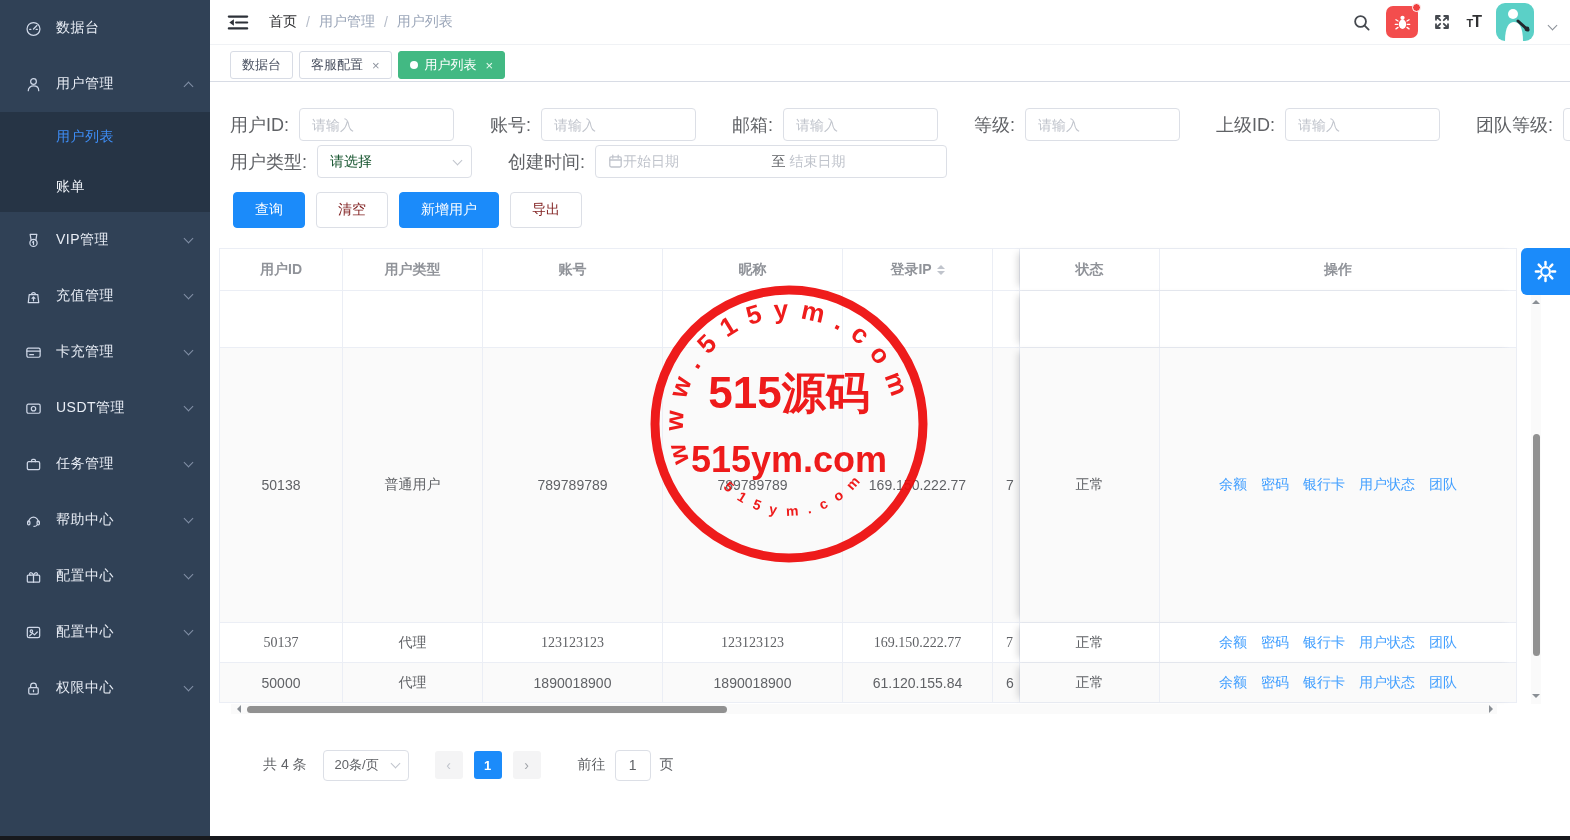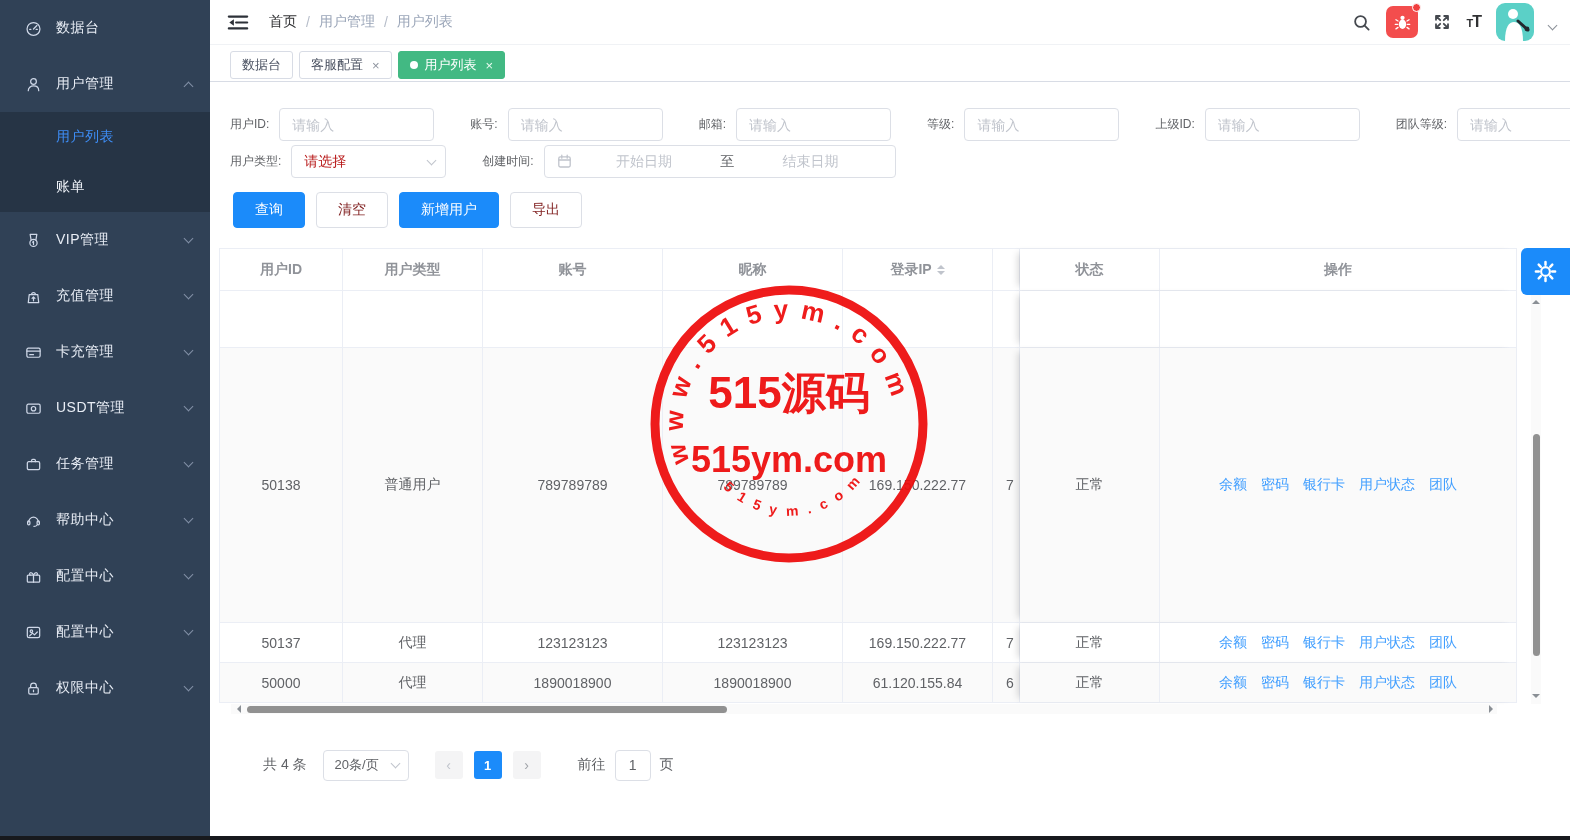--- a/index.html
+++ b/index.html
@@ -42,27 +42,27 @@
   .tab .dot { width:8px; height:8px; border-radius:50%; background:#fff; margin-right:7px; display:none; }
   .tab .x { margin-left:9px; font-size:13px; color:#8d939e; }
   .tab.active { background:#42b983; border-color:#42b983; color:#fff; }
   .tab.active .dot { display:inline-block; }
   .tab.active .x { color:#eafbf1; }
 
   
   .frow { position:absolute; left:230px; display:flex; align-items:center; }
   .frow1 { top:108px; } .frow2 { top:145px; }
   .fgroup { display:flex; align-items:center; margin-right:36px; }
-  .f-label { font-size:12px; color:#606266; margin-right:10px; white-space:nowrap; }
+  .f-label { font-size:18px; color:#606266; margin-right:10px; white-space:nowrap; }
   .f-input { width:155px; height:33px; border:1px solid #dcdfe6; border-radius:4px; padding:0 12px; font-size:14px; color:#606266; outline:none; font-family:inherit; }
   .f-input::placeholder { color:#c0c4cc; }
-  .f-select { width:155px; height:33px; border:1px solid #dcdfe6; border-radius:4px; padding:0 10px 0 12px; font-size:14px; color:#b91c1c; display:flex; align-items:center; justify-content:space-between; cursor:pointer; background:#fff;gap:45px; }
+  .f-select { width:155px; height:33px; border:1px solid #dcdfe6; border-radius:4px; padding:0 10px 0 12px; font-size:14px; color:#14532d; display:flex; align-items:center; justify-content:space-between; cursor:pointer; background:#fff;gap:45px; }
   .f-select .chev { border-color:#c0c4cc; }
   .daterange { width:352px; height:33px; border:1px solid #dcdfe6; border-radius:4px; display:flex; align-items:center; padding:0 12px; background:#fff; cursor:pointer; }
-  .dr-ph { flex:1; text-align:center; font-size:14px; color:#c0c4cc; }
+  .dr-ph { flex:1; text-align:left; font-size:14px; color:#c0c4cc; }
   .dr-sep { font-size:14px; color:#606266; padding:0 4px; }
 
   
   .btnrow { position:absolute; left:233px; top:192px; display:flex; gap:11px; }
   .btn { height:36px; padding:0 21px; border-radius:4px; font-size:14px; display:inline-flex; align-items:center; cursor:pointer; border:1px solid #dcdfe6; background:#fff; color:#7f1d1d; font-family:inherit; }
   .btn.primary { background:#1b8bfa; border-color:#1b8bfa; color:#fff; }
 
   
   .tbl { position:absolute; left:219px; top:248px; width:1298px; border:1px solid #ebeef5; border-bottom:none; font-size:14px; z-index:2; background:#fff; }
   .tr { display:flex; border-bottom:1px solid #ebeef5; background:#fff; }
@@ -414,21 +414,21 @@
         <div class="td c7 actions">
           <a>余额</a>
           <a>密码</a>
           <a>银行卡</a>
           <a>用户状态</a>
           <a>团队</a>
         </div>
       </div>
     </div>
 
-    <div class="tr" style="height:40px;">
+    <div class="tr" style="height:40px;font-family:Liberation Serif, serif;">
       <div class="td c0">50137</div>
       <div class="td c1">代理</div>
       <div class="td c2">123123123</div>
       <div class="td c3">123123123</div>
       <div class="td c4">169.150.222.77</div>
       <div class="td c5 sliver">
           <span>7</span>
         </div>
       <div class="fixed-cols">
         <div class="td c6">正常</div>

